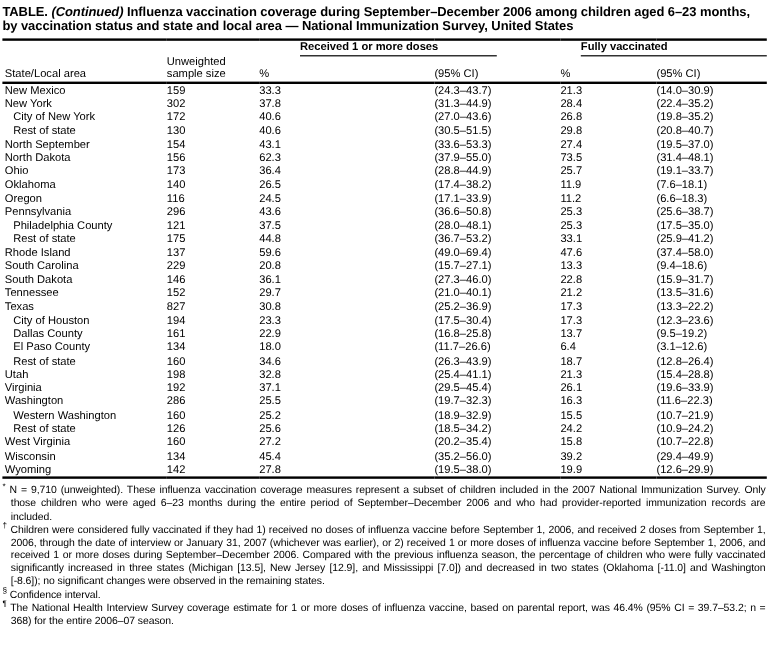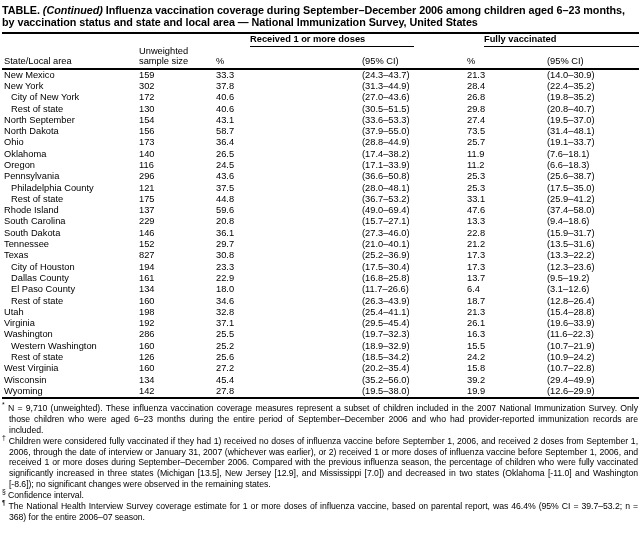--- a/index.html
+++ b/index.html
@@ -135,21 +135,21 @@
     <td class="c-state">North September</td>
     <td class="num c-n">154</td>
     <td class="num c-p1">43.1</td>
     <td class="num c-ci1">(33.6–53.3)</td>
     <td class="num c-p2">27.4</td>
     <td class="num c-ci2">(19.5–37.0)</td>
   </tr>
         <tr>
     <td class="c-state">North Dakota</td>
     <td class="num c-n">156</td>
-    <td class="num c-p1">58.7</td>
+    <td class="num c-p1">62.3</td>
     <td class="num c-ci1">(37.9–55.0)</td>
     <td class="num c-p2">73.5</td>
     <td class="num c-ci2">(31.4–48.1)</td>
   </tr>
         <tr>
     <td class="c-state">Ohio</td>
     <td class="num c-n">173</td>
     <td class="num c-p1">36.4</td>
     <td class="num c-ci1">(28.8–44.9)</td>
     <td class="num c-p2">25.7</td>

